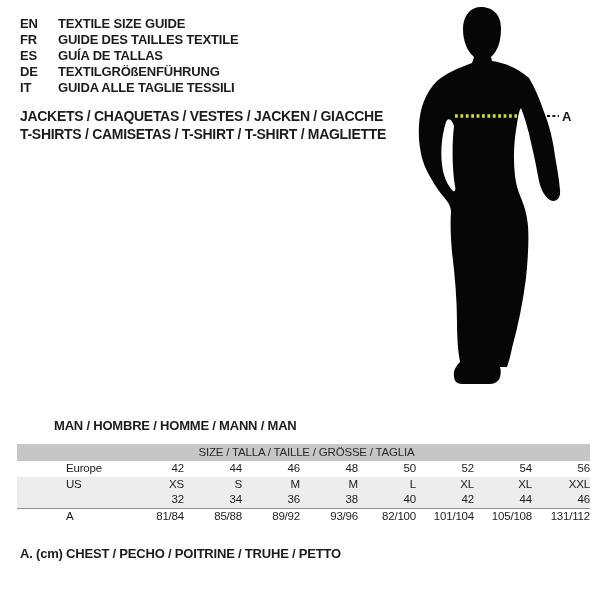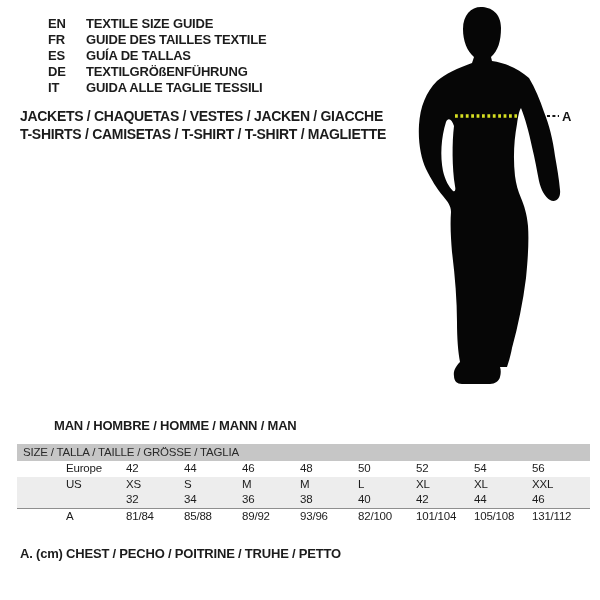--- a/index.html
+++ b/index.html
@@ -14,21 +14,21 @@
   body{
     position:relative;
     background:#ffffff;
     font-family:"Liberation Sans","DejaVu Sans",sans-serif;
     color:var(--text);
     overflow:hidden;
   }
   .abs{position:absolute;}
 
   
-  .lang-block{left:20px;top:16px;margin-left:28px;}
+  .lang-block{left:20px;top:16px;}
   .lang-row{display:flex;line-height:16px;font-size:13px;font-weight:700;letter-spacing:-0.2px;}
   .lang-code{width:38px;}
   .lang-label{white-space:nowrap;}
 
   
   .categories{left:20px;top:108px;font-size:14px;font-weight:700;line-height:17.5px;letter-spacing:-0.3px;white-space:nowrap;}
 
   
   .figure-svg{left:0;top:0;width:600px;height:600px;pointer-events:none;}
   .silhouette{fill:#060606;}
@@ -37,27 +37,27 @@
   .dash-black{stroke:#141414;stroke-width:2;stroke-dasharray:3 2.4;}
   .measure-a{font-family:"Liberation Sans","DejaVu Sans",sans-serif;font-size:13px;font-weight:700;fill:#141414;}
 
   
   .section-title{left:20px;top:418px;font-size:13px;font-weight:700;letter-spacing:-0.2px;white-space:nowrap;padding-left:34px;}
 
   
   .size-table{left:17px;top:444px;width:573px;font-size:11.5px;letter-spacing:-0.2px;}
   .thead{
     height:17px;line-height:17px;background:var(--header-bg);
-    padding-left:6px;color:#2a2a2a;white-space:nowrap;
+    padding-left:6px;color:#2a2a2a;white-space:nowrap;text-align:center;
   }
   .trow{display:flex;height:15.5px;line-height:15.5px;}
   .trow.shade{background:var(--row-alt-bg);}
   .trow.topline{border-top:1.5px solid var(--separator);line-height:14px;}
   .tlabel{width:66px;padding-left:6px;margin-left:43px;}
-  .tcell{flex:1;text-align:left;}
+  .tcell{flex:1;text-align:right;}
 
   
   .footnote{left:20px;top:546px;font-size:13px;font-weight:700;letter-spacing:-0.2px;white-space:nowrap;}
 </style>
 </head>
 <body>
 
 <div class="abs lang-block">
   <div class="lang-row">
     <span class="lang-code">EN</span>

